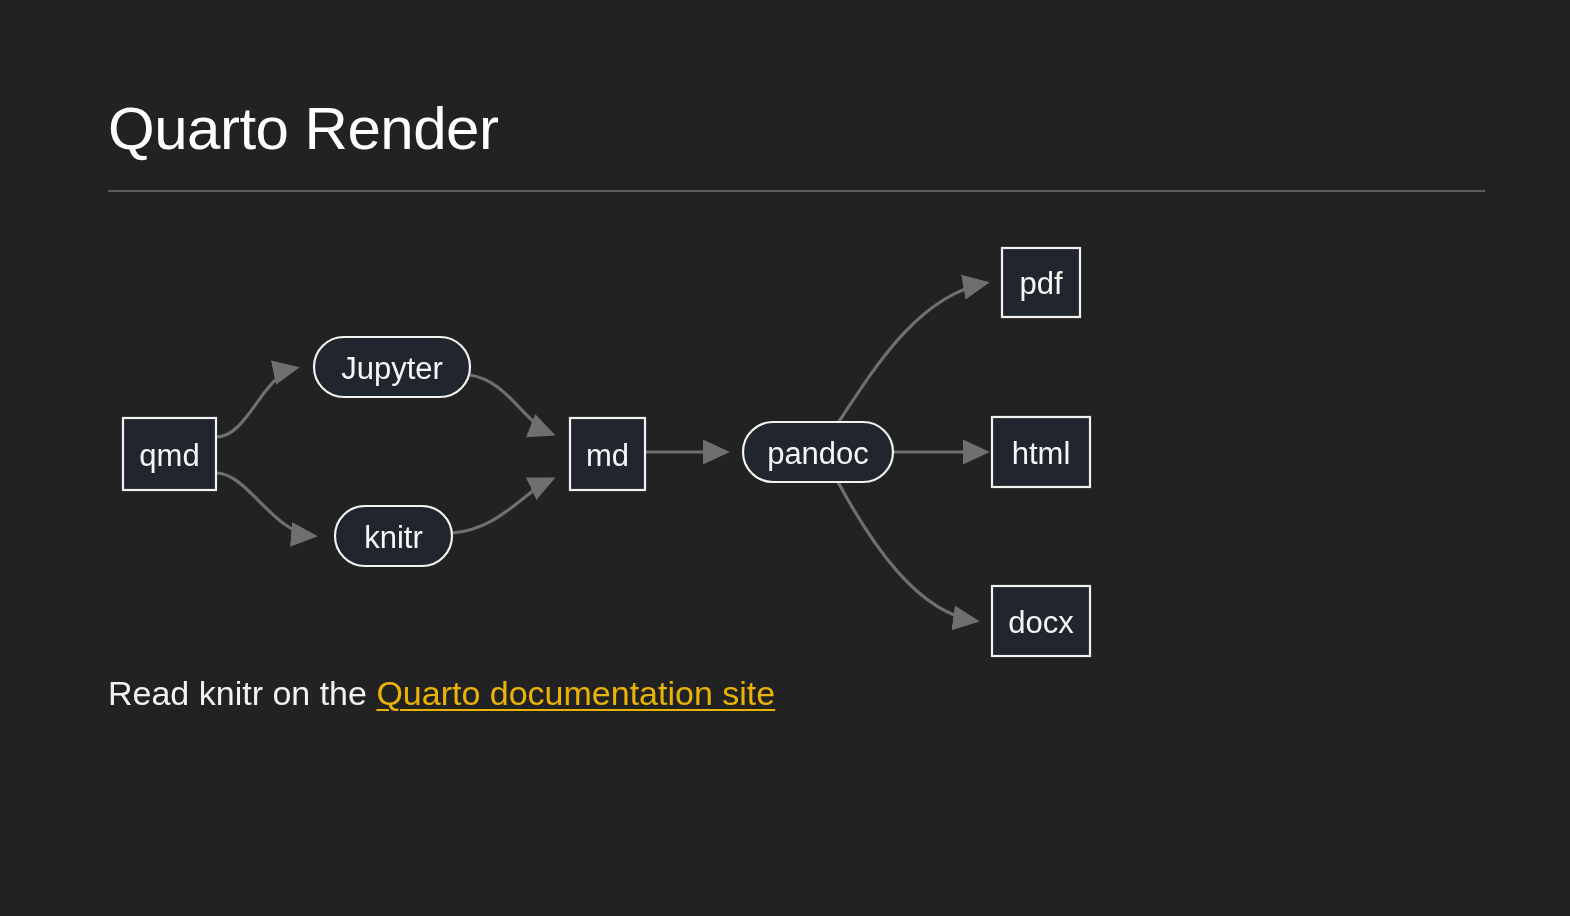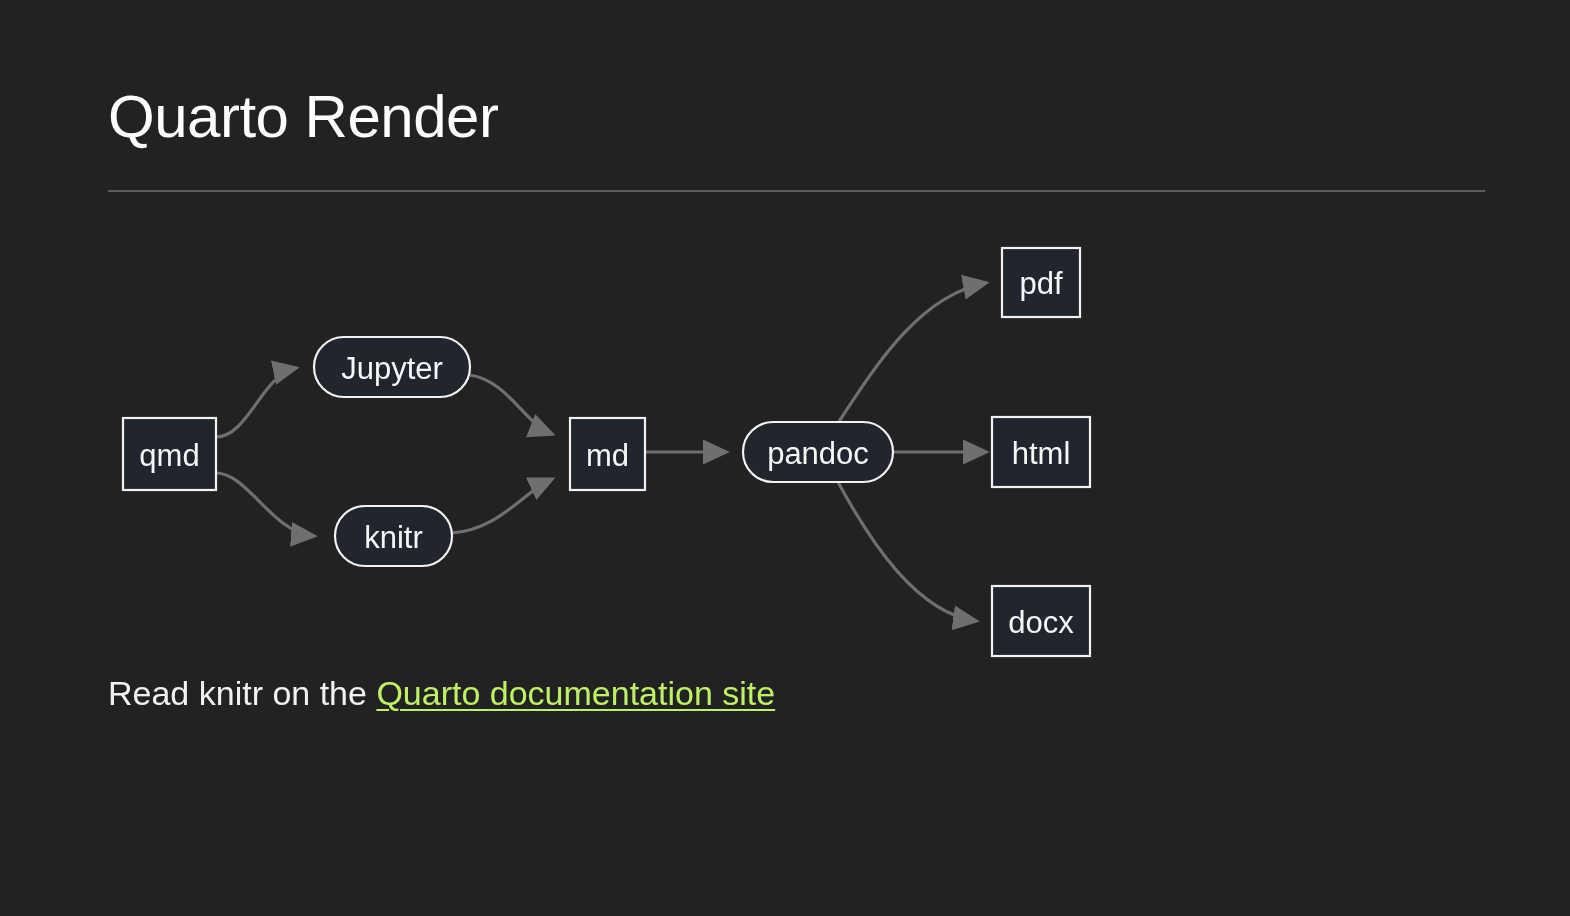--- a/index.html
+++ b/index.html
@@ -17,21 +17,21 @@
   }
   .slide {
     position: absolute;
     inset: 0;
     width: 1570px;
     height: 916px;
   }
   .slide-title {
     position: absolute;
     left: 108px;
-    top: 84px;
+    top: 96px;
     font-size: 60px;
     font-weight: 400;
     color: #fdfdfd;
     letter-spacing: -0.5px;
     line-height: 1.1;
     white-space: nowrap;
   }
   .title-rule {
     position: absolute;
     left: 108px;
@@ -82,21 +82,21 @@
     position: absolute;
     left: 108px;
     top: 672px;
     font-size: 34px;
     color: #f2f2f2;
     font-weight: 400;
     white-space: nowrap;
     line-height: 1.25;
   }
   .footer-link {
-    color: #bef264;
+    color: #eab308;
     text-decoration: underline;
     text-underline-offset: 4px;
     text-decoration-thickness: 2px;
     cursor: pointer;
   }
 </style>
 </head>
 <body>
 
 <div class="slide">

